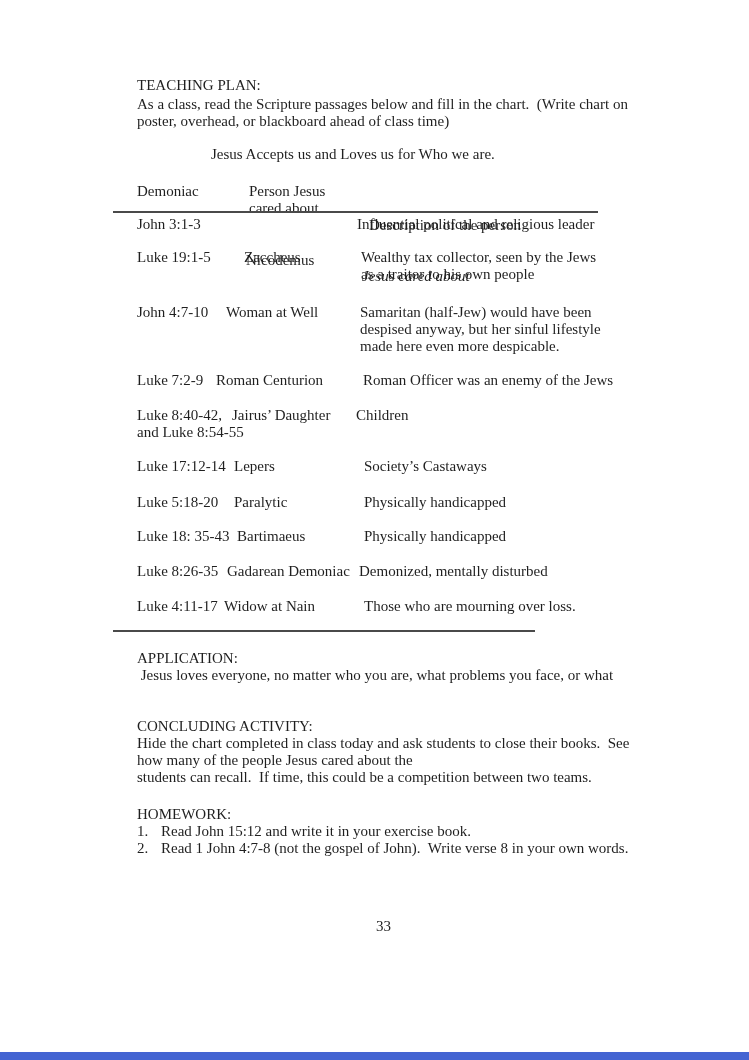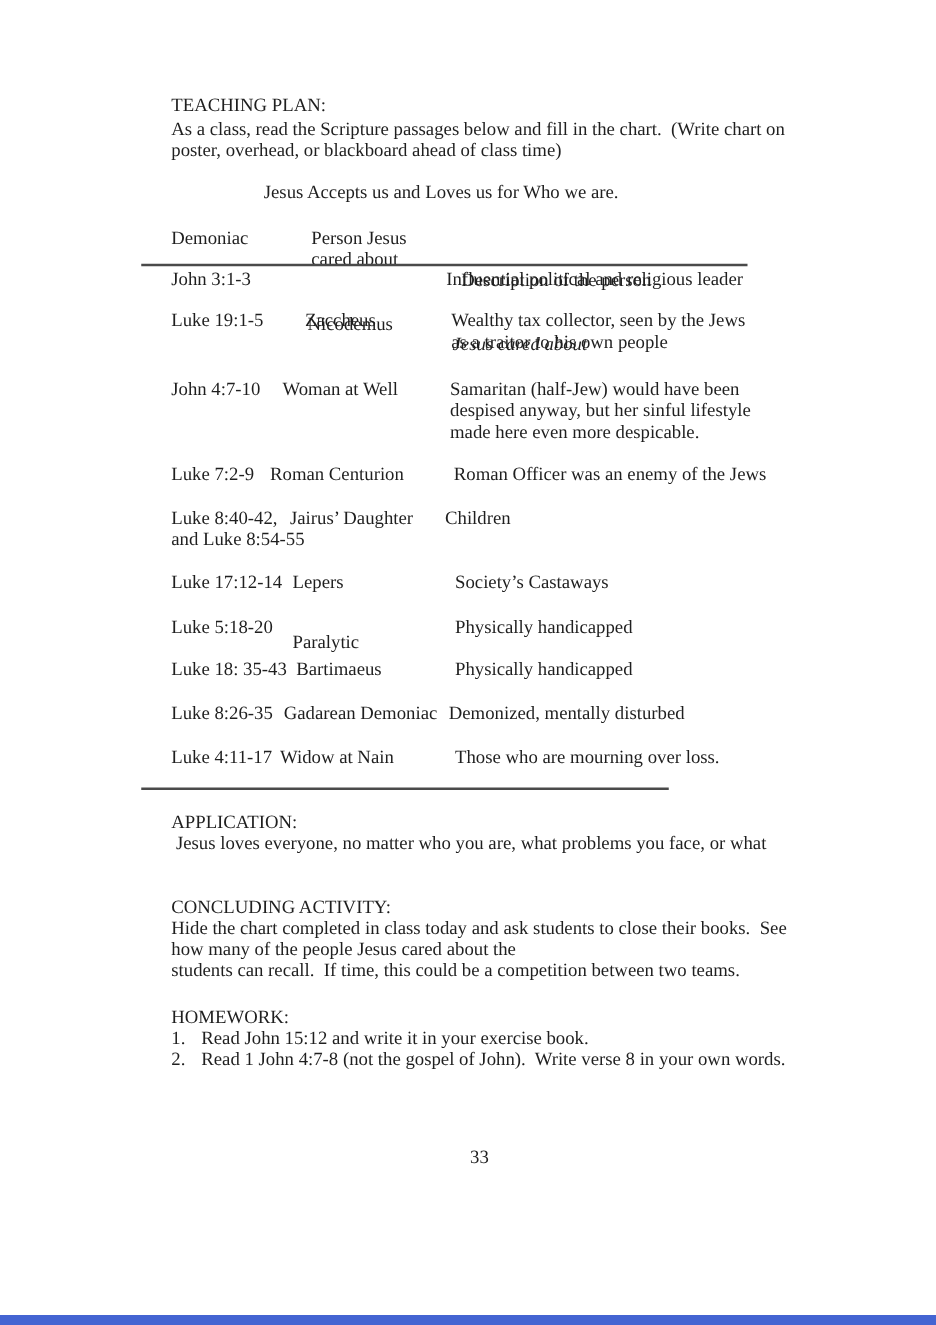--- a/index.html
+++ b/index.html
@@ -38,21 +38,21 @@
   </div>
   <div class="rule" style="top: 211px; left: 113px; width: 485px; background: rgb(74, 74, 74);"></div>
 
   <div id="chart-rows">
       <div class="abs" style="top: 216px; left: 113px;"><div class="cell" style="left: 0px;"><div class="line">John 3:1-3</div></div><div class="cell" style="left: 109px; white-space: pre; margin-top: 36px;">Nicodemus</div><div class="cell" style="left: 220px;"><div class="line">Influential political and religious leader</div></div></div>
       <div class="abs" style="top: 249px; left: 113px;"><div class="cell" style="left: 0px;"><div class="line">Luke 19:1-5</div></div><div class="cell" style="left: 107px; white-space: pre;">Zaccheus</div><div class="cell" style="left: 224px;"><div class="line">Wealthy tax collector, seen by the Jews</div><div class="line">as a traitor to his own people</div></div></div>
       <div class="abs" style="top: 304px; left: 113px;"><div class="cell" style="left: 0px;"><div class="line">John 4:7-10</div></div><div class="cell" style="left: 89px; white-space: pre;">Woman at Well</div><div class="cell" style="left: 223px;"><div class="line">Samaritan (half-Jew) would have been</div><div class="line">despised anyway, but her sinful lifestyle</div><div class="line">made here even more despicable.</div></div></div>
       <div class="abs" style="top: 372px; left: 113px;"><div class="cell" style="left: 0px;"><div class="line">Luke 7:2-9</div></div><div class="cell" style="left: 79px; white-space: pre;">Roman Centurion</div><div class="cell" style="left: 226px;"><div class="line">Roman Officer was an enemy of the Jews</div></div></div>
       <div class="abs" style="top: 407px; left: 113px;"><div class="cell" style="left: 0px;"><div class="line">Luke 8:40-42,</div><div class="line">and Luke 8:54-55</div></div><div class="cell" style="left: 95px; white-space: pre;">Jairus’ Daughter</div><div class="cell" style="left: 219px;"><div class="line">Children</div></div></div>
       <div class="abs" style="top: 458px; left: 113px;"><div class="cell" style="left: 0px;"><div class="line">Luke 17:12-14</div></div><div class="cell" style="left: 97px; white-space: pre;">Lepers</div><div class="cell" style="left: 227px;"><div class="line">Society’s Castaways</div></div></div>
-      <div class="abs" style="top: 494px; left: 113px;"><div class="cell" style="left: 0px;"><div class="line">Luke 5:18-20</div></div><div class="cell" style="left: 97px; white-space: pre; margin-top: 12px;">Paralytic</div><div class="cell" style="left: 227px;"><div class="line">Physically handicapped</div></div></div>
+      <div class="abs" style="top: 494px; left: 113px;"><div class="cell" style="left: 0px;"><div class="line">Luke 5:18-20</div></div><div class="cell" style="left: 97px; white-space: pre;">Paralytic</div><div class="cell" style="left: 227px;"><div class="line">Physically handicapped</div></div></div>
       <div class="abs" style="top: 528px; left: 113px;"><div class="cell" style="left: 0px;"><div class="line">Luke 18: 35-43</div></div><div class="cell" style="left: 100px; white-space: pre;">Bartimaeus</div><div class="cell" style="left: 227px;"><div class="line">Physically handicapped</div></div></div>
       <div class="abs" style="top: 563px; left: 113px;"><div class="cell" style="left: 0px;"><div class="line">Luke 8:26-35</div></div><div class="cell" style="left: 90px; white-space: pre;">Gadarean Demoniac</div><div class="cell" style="left: 222px;"><div class="line">Demonized, mentally disturbed</div></div></div>
       <div class="abs" style="top: 598px; left: 113px;"><div class="cell" style="left: 0px;"><div class="line">Luke 4:11-17</div></div><div class="cell" style="left: 87px; white-space: pre;">Widow at Nain</div><div class="cell" style="left: 227px;"><div class="line">Those who are mourning over loss.</div></div></div>
     </div>
 
   <div class="rule" style="top: 630px; left: 113px; width: 422px; background: rgb(74, 74, 74);"></div>
 
   <div class="abs" style="top:650px; left:113px;">APPLICATION:</div>
   <div class="abs" style="top:667px; left:113px;"><div class="line"> Jesus loves everyone, no matter who you are, what problems you face, or what</div></div>
 

